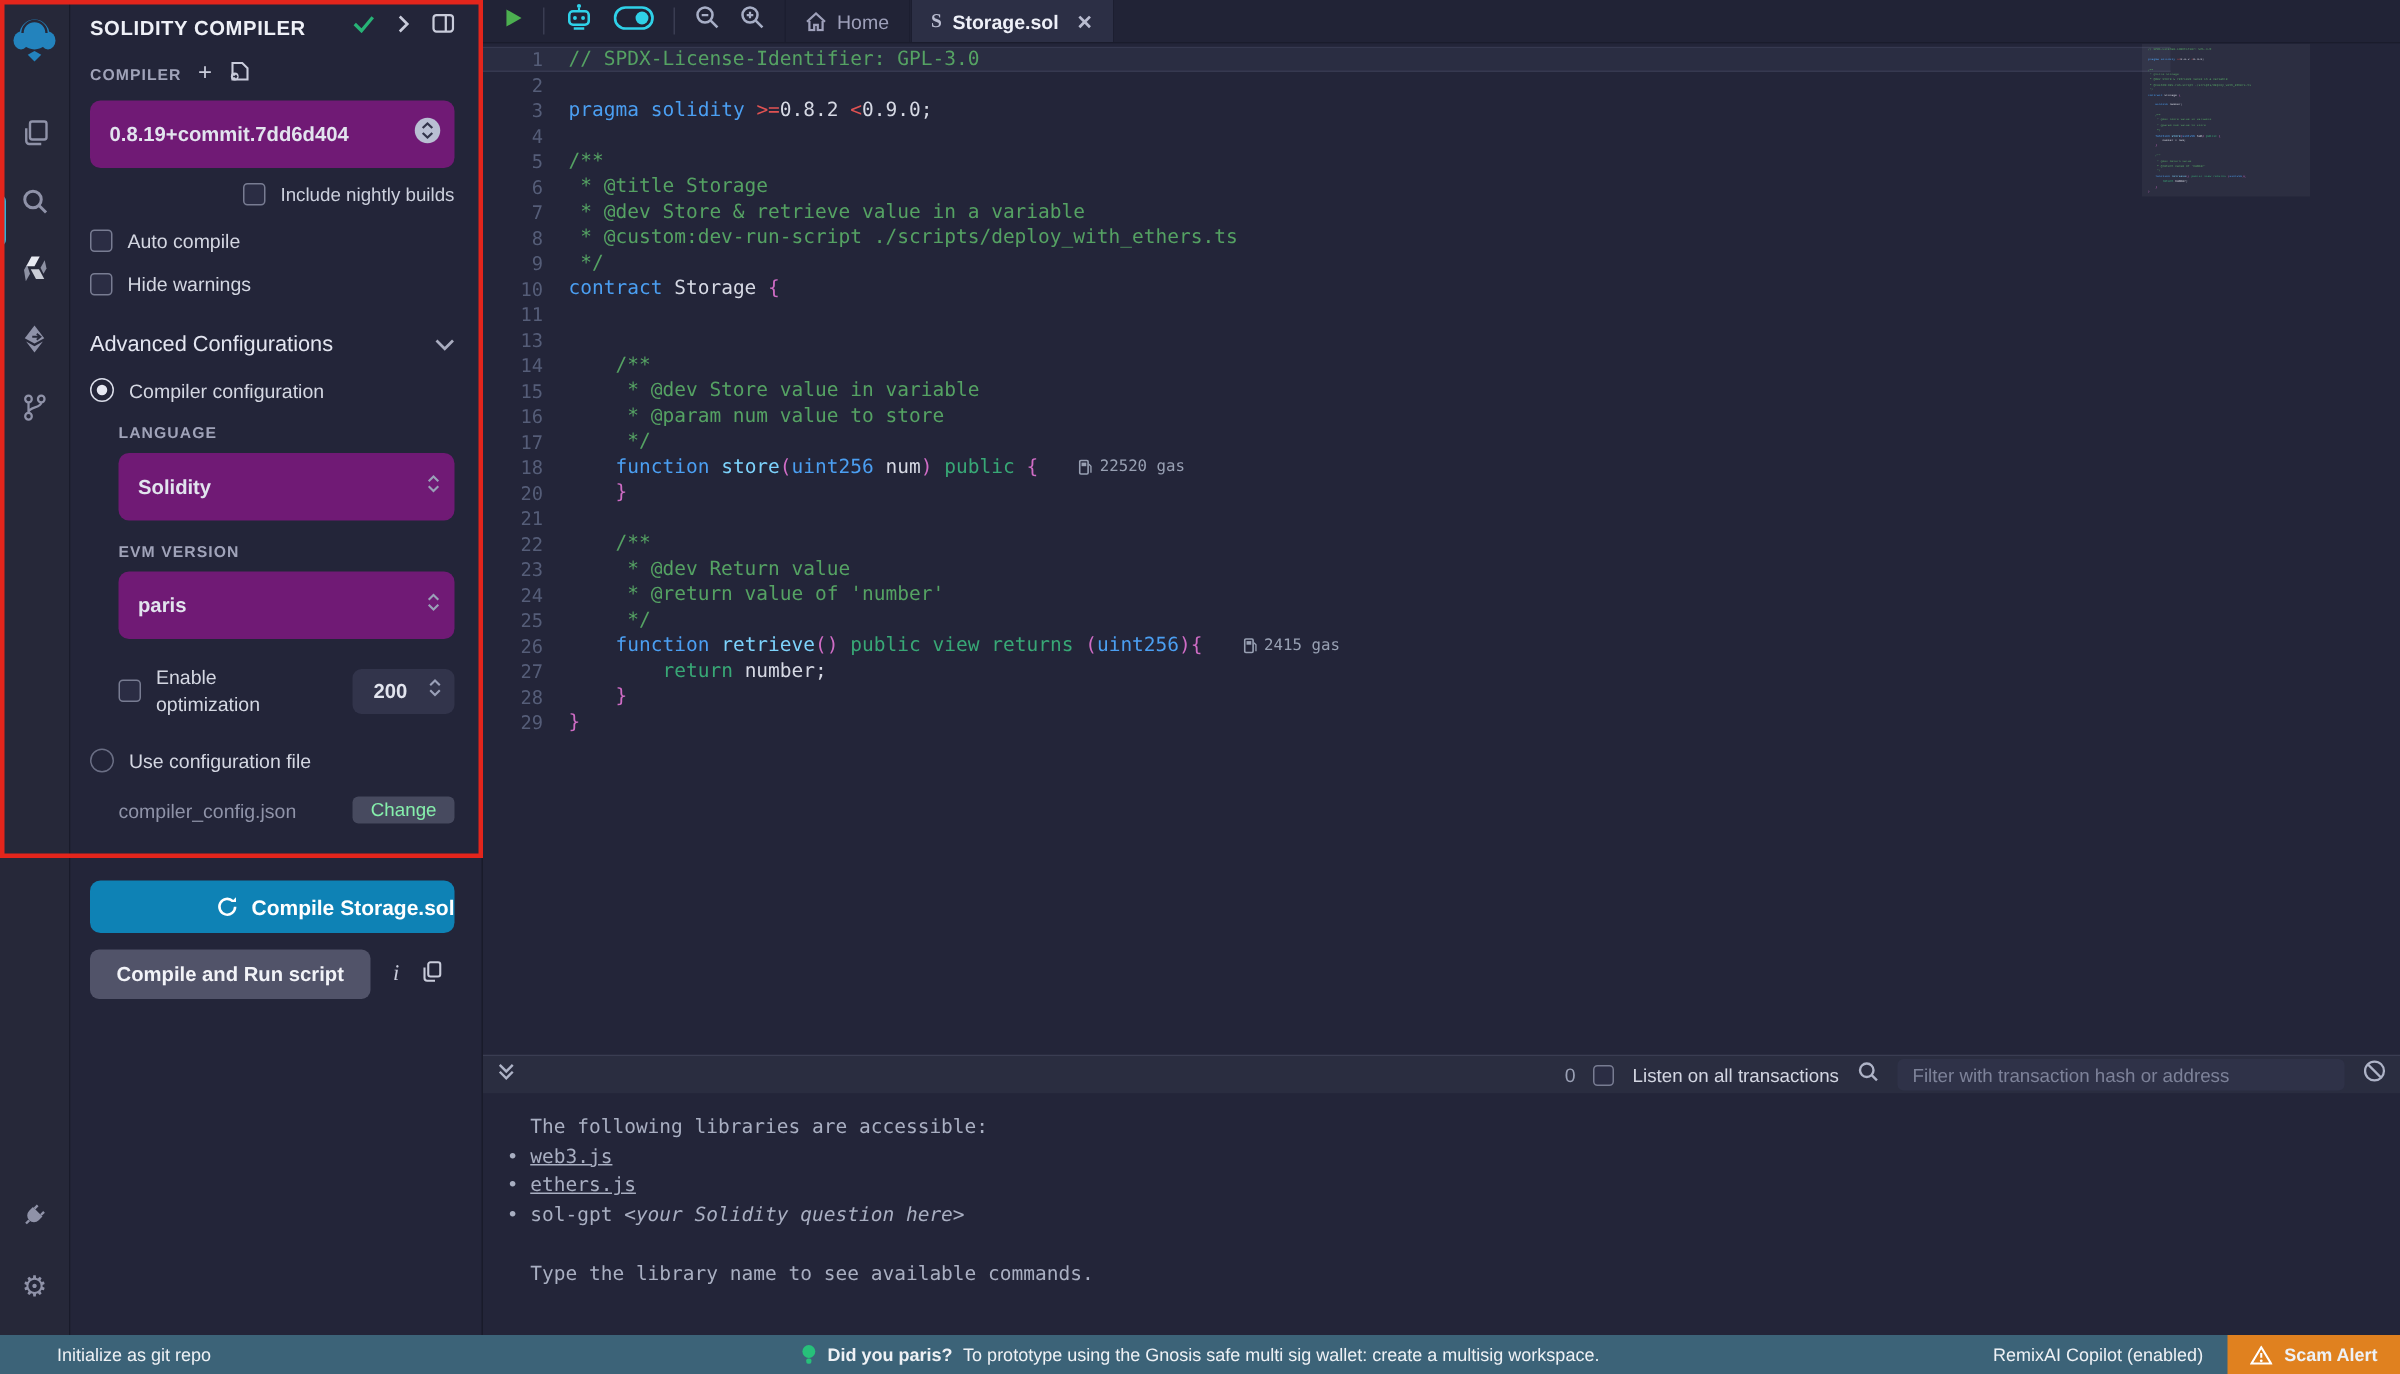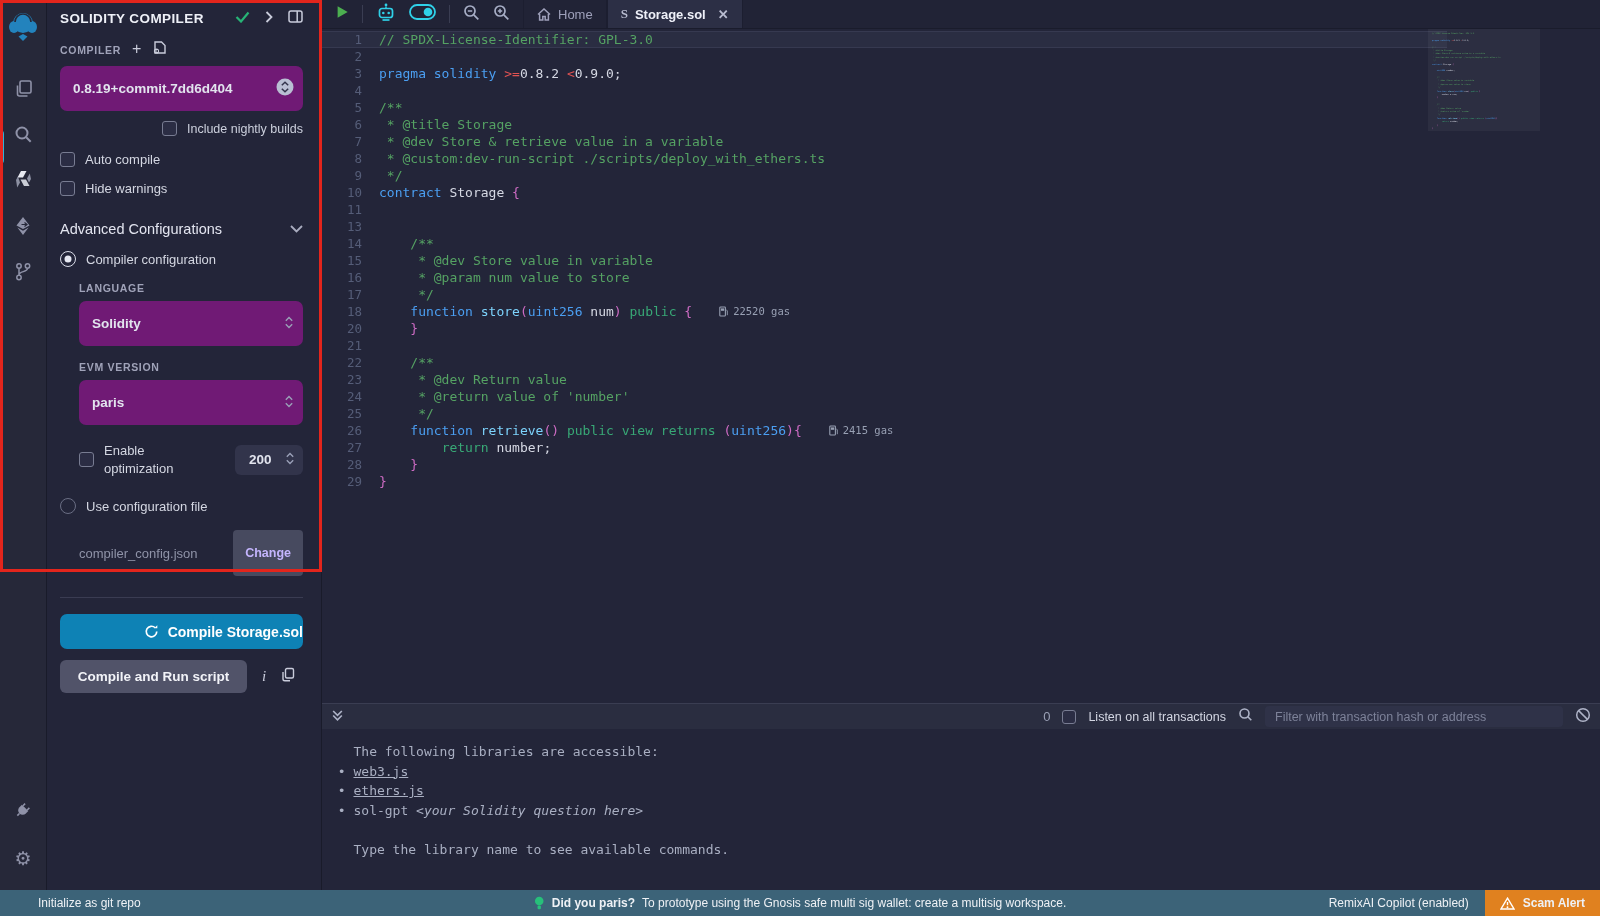--- a/index.html
+++ b/index.html
@@ -43,21 +43,21 @@
   .radio.sel-on::after{content:"";position:absolute;left:50%;top:50%;width:7px;height:7px;border-radius:50%;background:#e6e8f2;transform:translate(-50%,-50%)}
   .sub{margin-left:19px}
   .sub .small-lbl{display:block;margin-top:15px}
   .opt-row{margin-left:19px;margin-top:17px;display:flex;align-items:center}
   .opt-lbl{font-size:13px;color:#d4d7e2;line-height:1.35;margin-left:10px;width:96px}
   .num-input{margin-left:auto;width:68px;height:30px;background:#32344b;border-radius:6px;display:flex;align-items:center;padding:0 8px 0 14px;cursor:text}
   .num-input .val{font-size:13.5px;font-weight:bold;color:#e2e4ee}
   .num-input .caret{margin-left:auto}
   .cfg-row{margin-left:19px;margin-top:16px;display:flex;align-items:center}
   .cfg-name{font-size:13px;color:#8f93a8}
-  .change-btn{margin-left:auto;background:#474a5f;border:none;border-radius:4px;padding:16px 12px;font-size:12.5px;font-weight:bold;color:#c4b5fd;font-family:inherit;cursor:pointer}
+  .change-btn{margin-left:auto;background:#474a5f;border:none;border-radius:4px;padding:2px 12px;font-size:12.5px;font-weight:normal;color:#86efac;font-family:inherit;cursor:pointer}
   .btn-block{margin-top:21px;border-top:1px solid #3a3c52;padding-top:16px}
   .compile-btn{width:100%;height:35px;border:none;border-radius:7px;display:flex;align-items:center;justify-content:flex-end;gap:9px;font-size:14px;font-weight:bold;color:#fff;font-family:inherit;cursor:pointer}
   .run-row{margin-top:11px;display:flex;align-items:center;gap:15px}
   .run-btn{width:187px;height:33px;border:none;border-radius:6px;background:#515369;font-size:13.5px;font-weight:bold;color:#f2f3f8;font-family:inherit;cursor:pointer}
   .info-i{font-family:"Liberation Serif",serif;font-style:italic;font-size:15px;color:#c9ccdb;cursor:pointer}
 
   
   .main{flex:1;display:flex;flex-direction:column;min-width:0}
   .tabbar{height:29px;background:#212336;display:flex;align-items:stretch;border-bottom:1px solid #1a1c2c;flex-shrink:0}
   .controls{display:flex;align-items:center;gap:13px;padding:0 13px}

